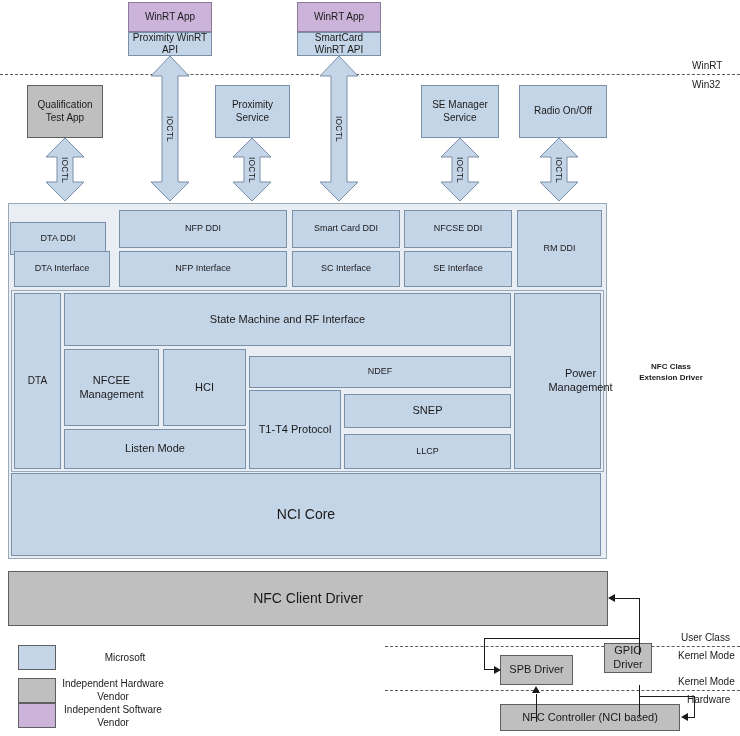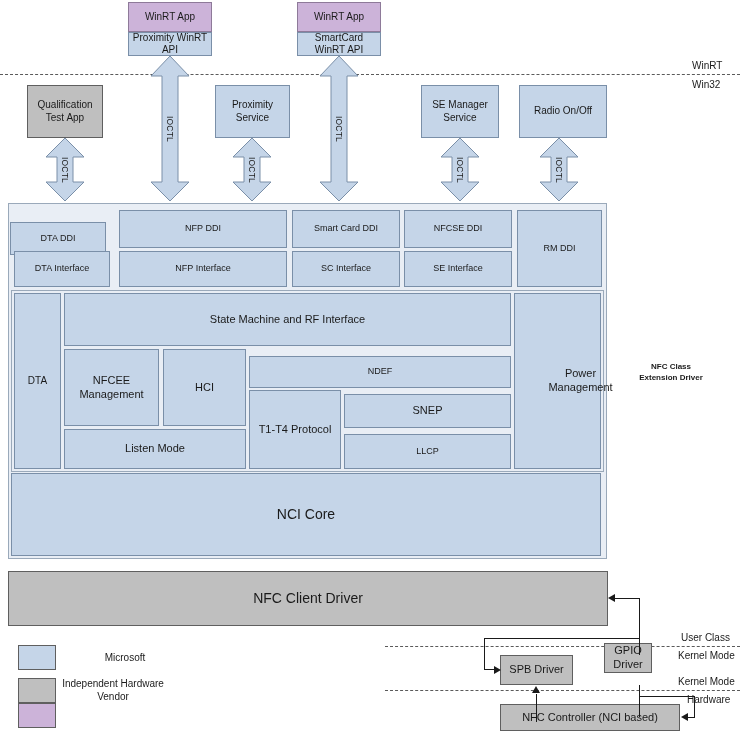--- a/index.html
+++ b/index.html
@@ -210,14 +210,15 @@
   <div class="line h" style="left:688px;top:717px;width:7px;"></div>
   <div class="tri" style="left:681px;top:713px;border-top:4px solid transparent;border-bottom:4px solid transparent;border-right:7px solid #1a1a1a;"></div>
 
   <div class="legend-swatch ms" style="left:18px;top:645px;"></div>
   <div class="legend-label" style="left:60px;top:651px;width:130px;">Microsoft</div>
 
   <div class="legend-swatch ihv" style="left:18px;top:678px;"></div>
   <div class="legend-label" style="left:48px;top:677px;width:130px;">Independent Hardware Vendor</div>
 
   <div class="legend-swatch isv" style="left:18px;top:703px;"></div>
+  <div class="legend-label" style="left:48px;top:703px;width:130px;">Independent Software Vendor</div>
 
 </div>
 
 </body></html>

